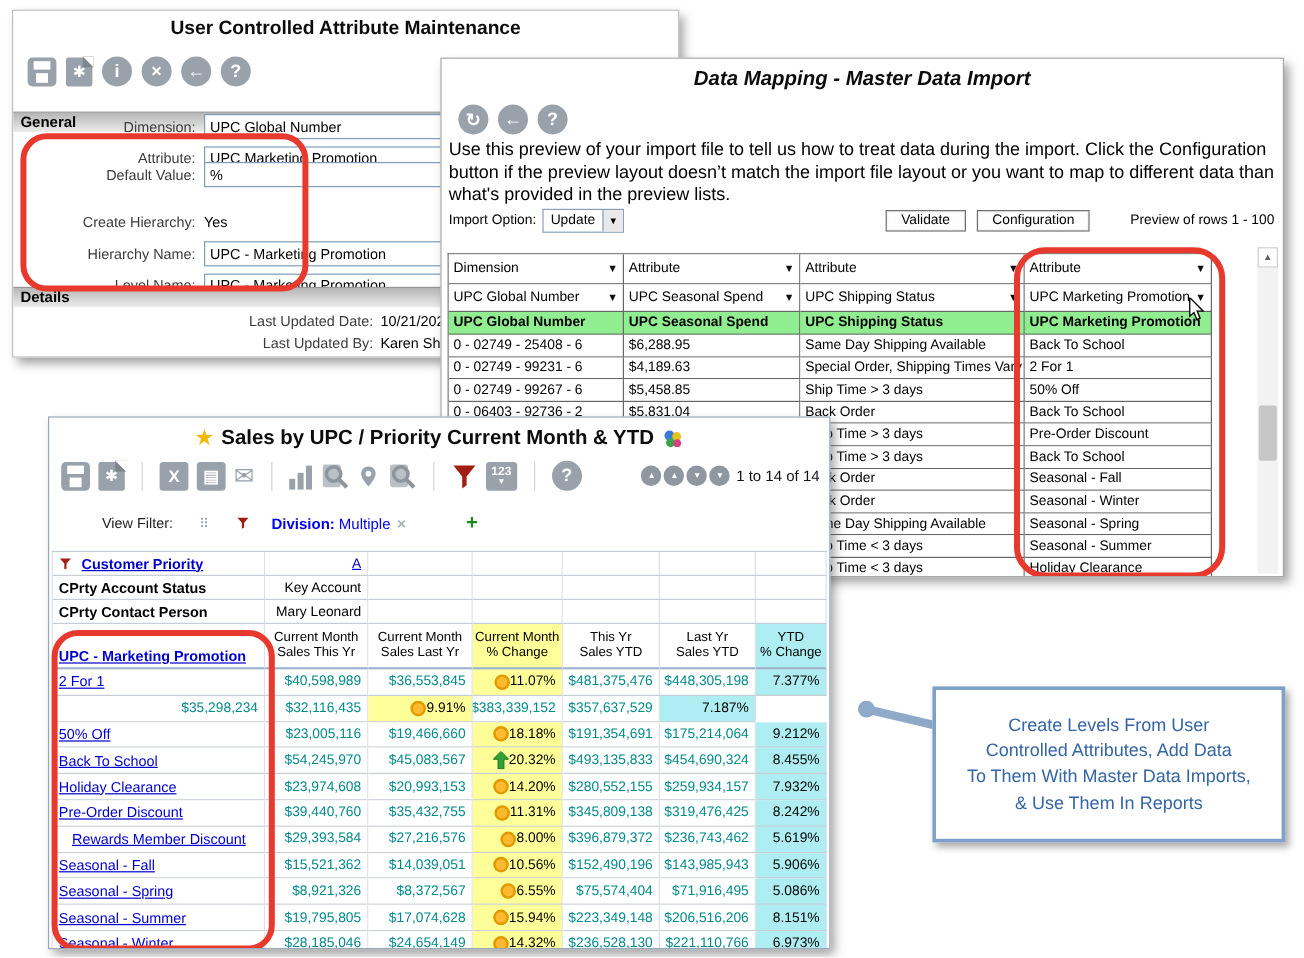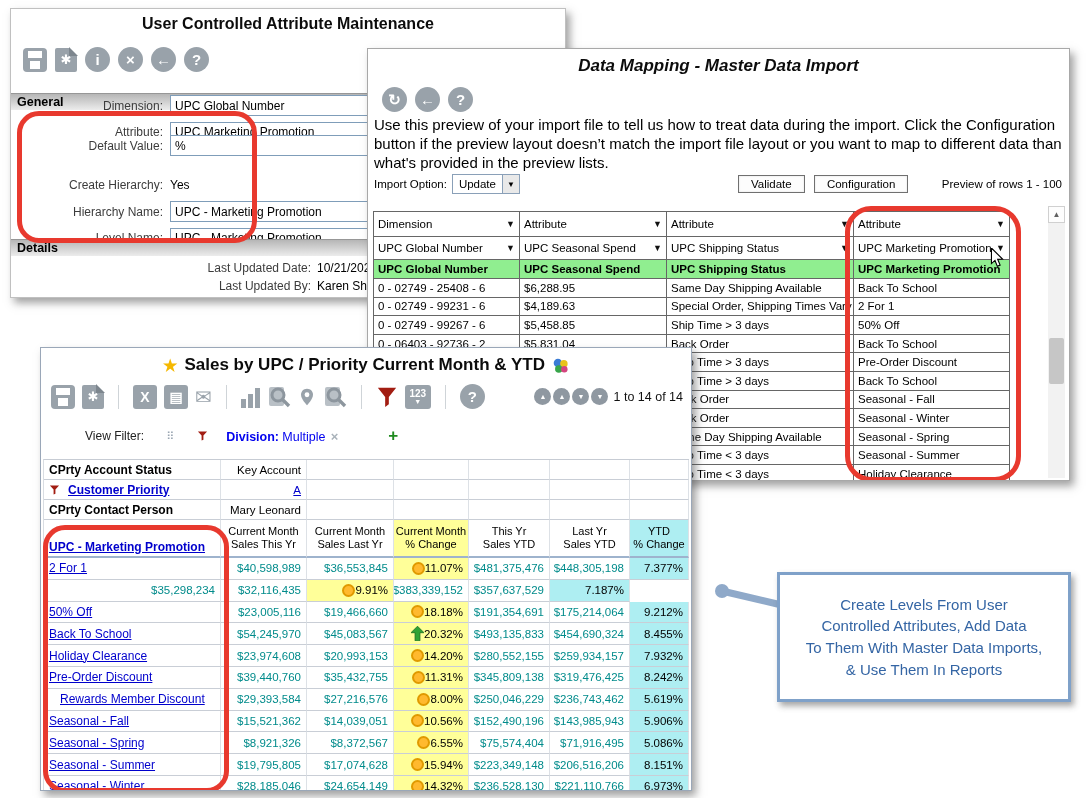--- a/index.html
+++ b/index.html
@@ -366,40 +366,40 @@
       <span style="margin-left:-4px;">
         <span class="chipname">Division:</span>
         <span class="chipval">Multiple</span>
         <span class="chipx">×</span>
       </span>
       <span class="plus">+</span>
     </div>
     <div id="salesTable">
         <div class="srow sinfo">
           <div class="scell lab">
-            <span>CPrty Account Status</span>
-          </div>
-          <div class="scell val">
-            <span>Key Account</span>
-          </div>
-          <div class="scell"></div>
-          <div class="scell"></div>
-          <div class="scell"></div>
-          <div class="scell"></div>
-          <div class="scell"></div>
-        </div>
-        <div class="srow sinfo">
-          <div class="scell lab">
             <svg width="11" height="12" viewBox="0 0 24 24" style="margin-right: 8px;">
               <path d="M2 2 L22 2 L14 11 L14 20 L10 22 L10 11 Z" fill="#a21d12"></path>
             </svg>
             <span class="blink">Customer Priority</span>
           </div>
           <div class="scell val">
             <span class="link">A</span>
+          </div>
+          <div class="scell"></div>
+          <div class="scell"></div>
+          <div class="scell"></div>
+          <div class="scell"></div>
+          <div class="scell"></div>
+        </div>
+        <div class="srow sinfo">
+          <div class="scell lab">
+            <span>CPrty Account Status</span>
+          </div>
+          <div class="scell val">
+            <span>Key Account</span>
           </div>
           <div class="scell"></div>
           <div class="scell"></div>
           <div class="scell"></div>
           <div class="scell"></div>
           <div class="scell"></div>
         </div>
         <div class="srow sinfo">
           <div class="scell lab">
             <span>CPrty Contact Person</span>
@@ -514,21 +514,21 @@
         <div class="srow sdata">
           <div class="scell">
             <span class="link" style="font-size: 12px; padding-left: 11px;">Rewards Member Discount</span>
           </div>
           <div class="scell money">$29,393,584</div>
           <div class="scell money">$27,216,576</div>
           <div class="scell ylw chgcell">
             <span class="ind-circle"></span>
             <span class="pct">8.00%</span>
           </div>
-          <div class="scell money">$250,046,229</div>
+          <div class="scell money">$396,879,372</div>
           <div class="scell money">$236,743,462</div>
           <div class="scell cyn" style="justify-content: flex-end;">5.619%</div>
         </div>
         <div class="srow sdata">
           <div class="scell">
             <span class="link" style="font-size: 12px;">Seasonal - Fall</span>
           </div>
           <div class="scell money">$15,521,362</div>
           <div class="scell money">$14,039,051</div>
           <div class="scell ylw chgcell">

